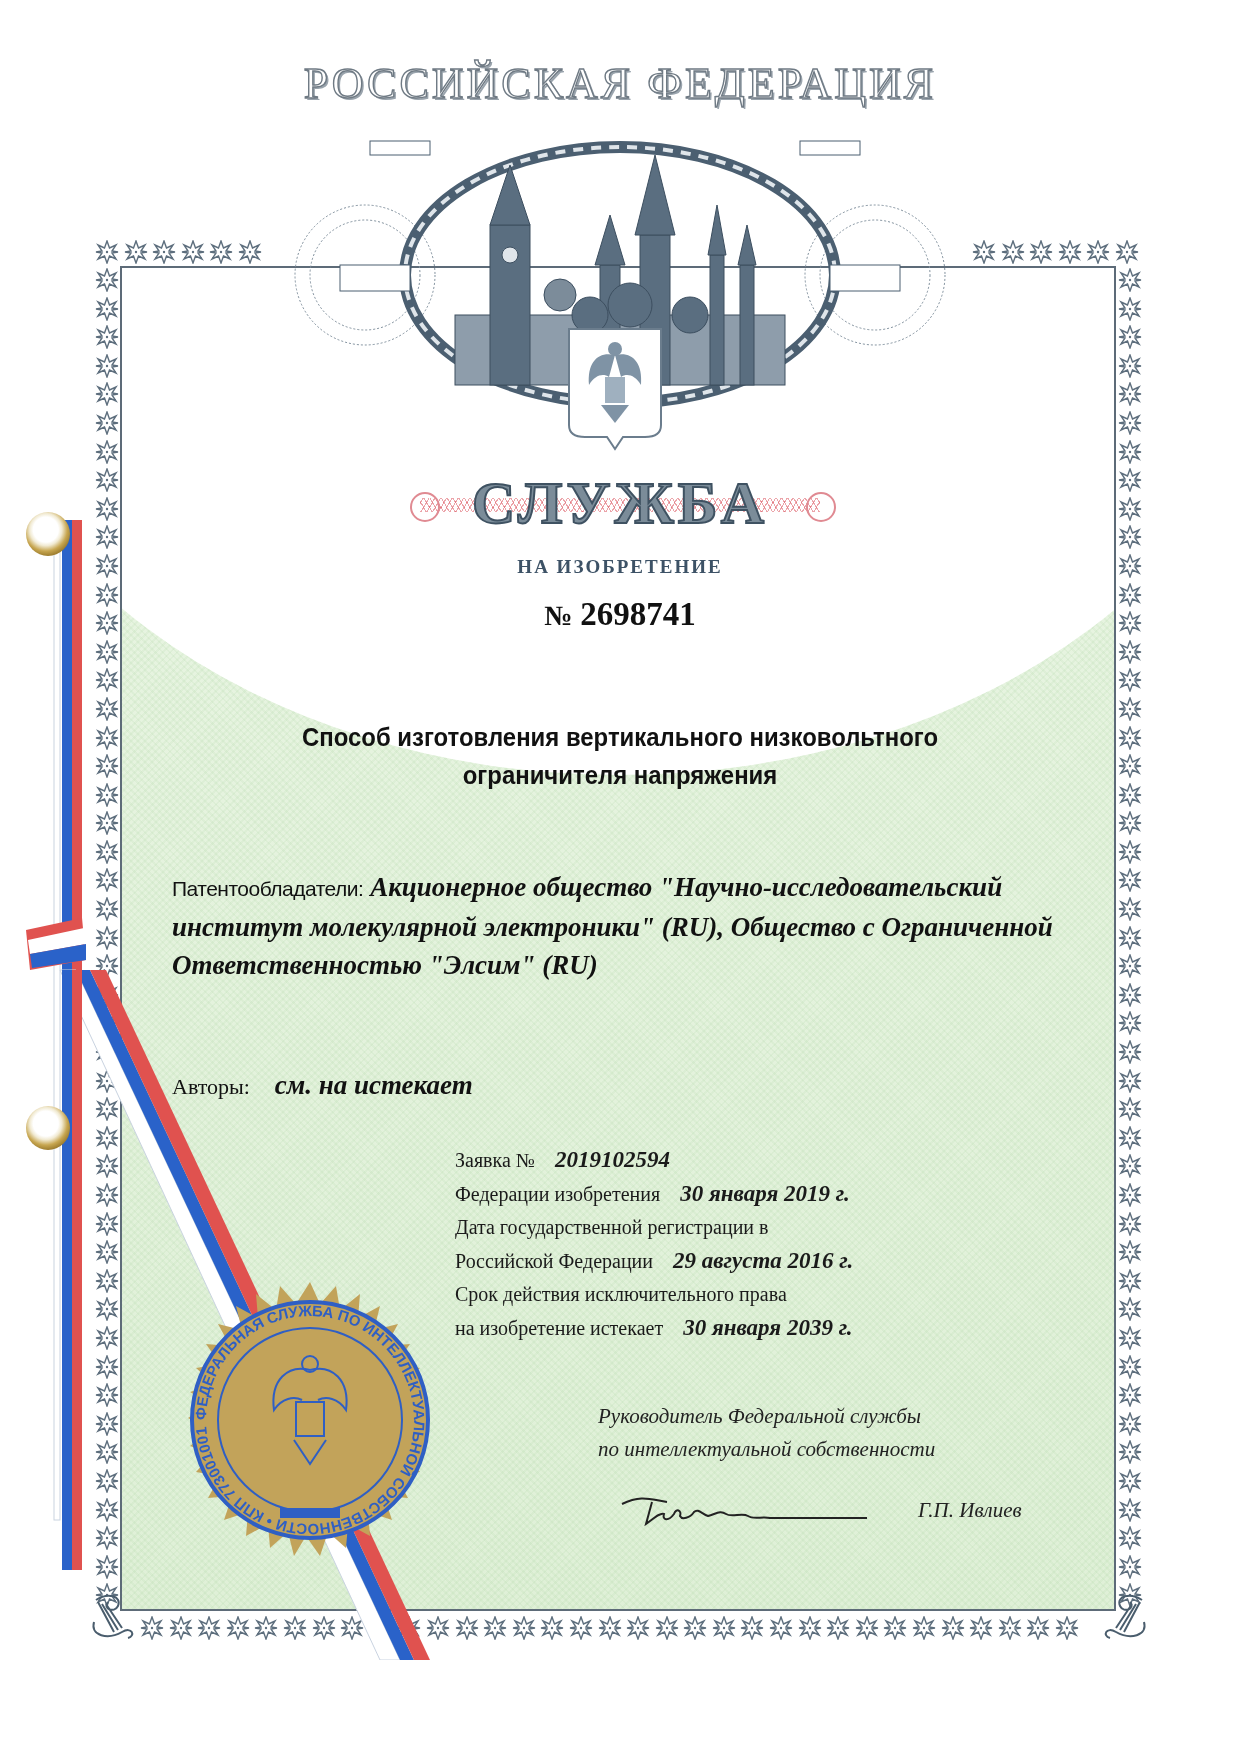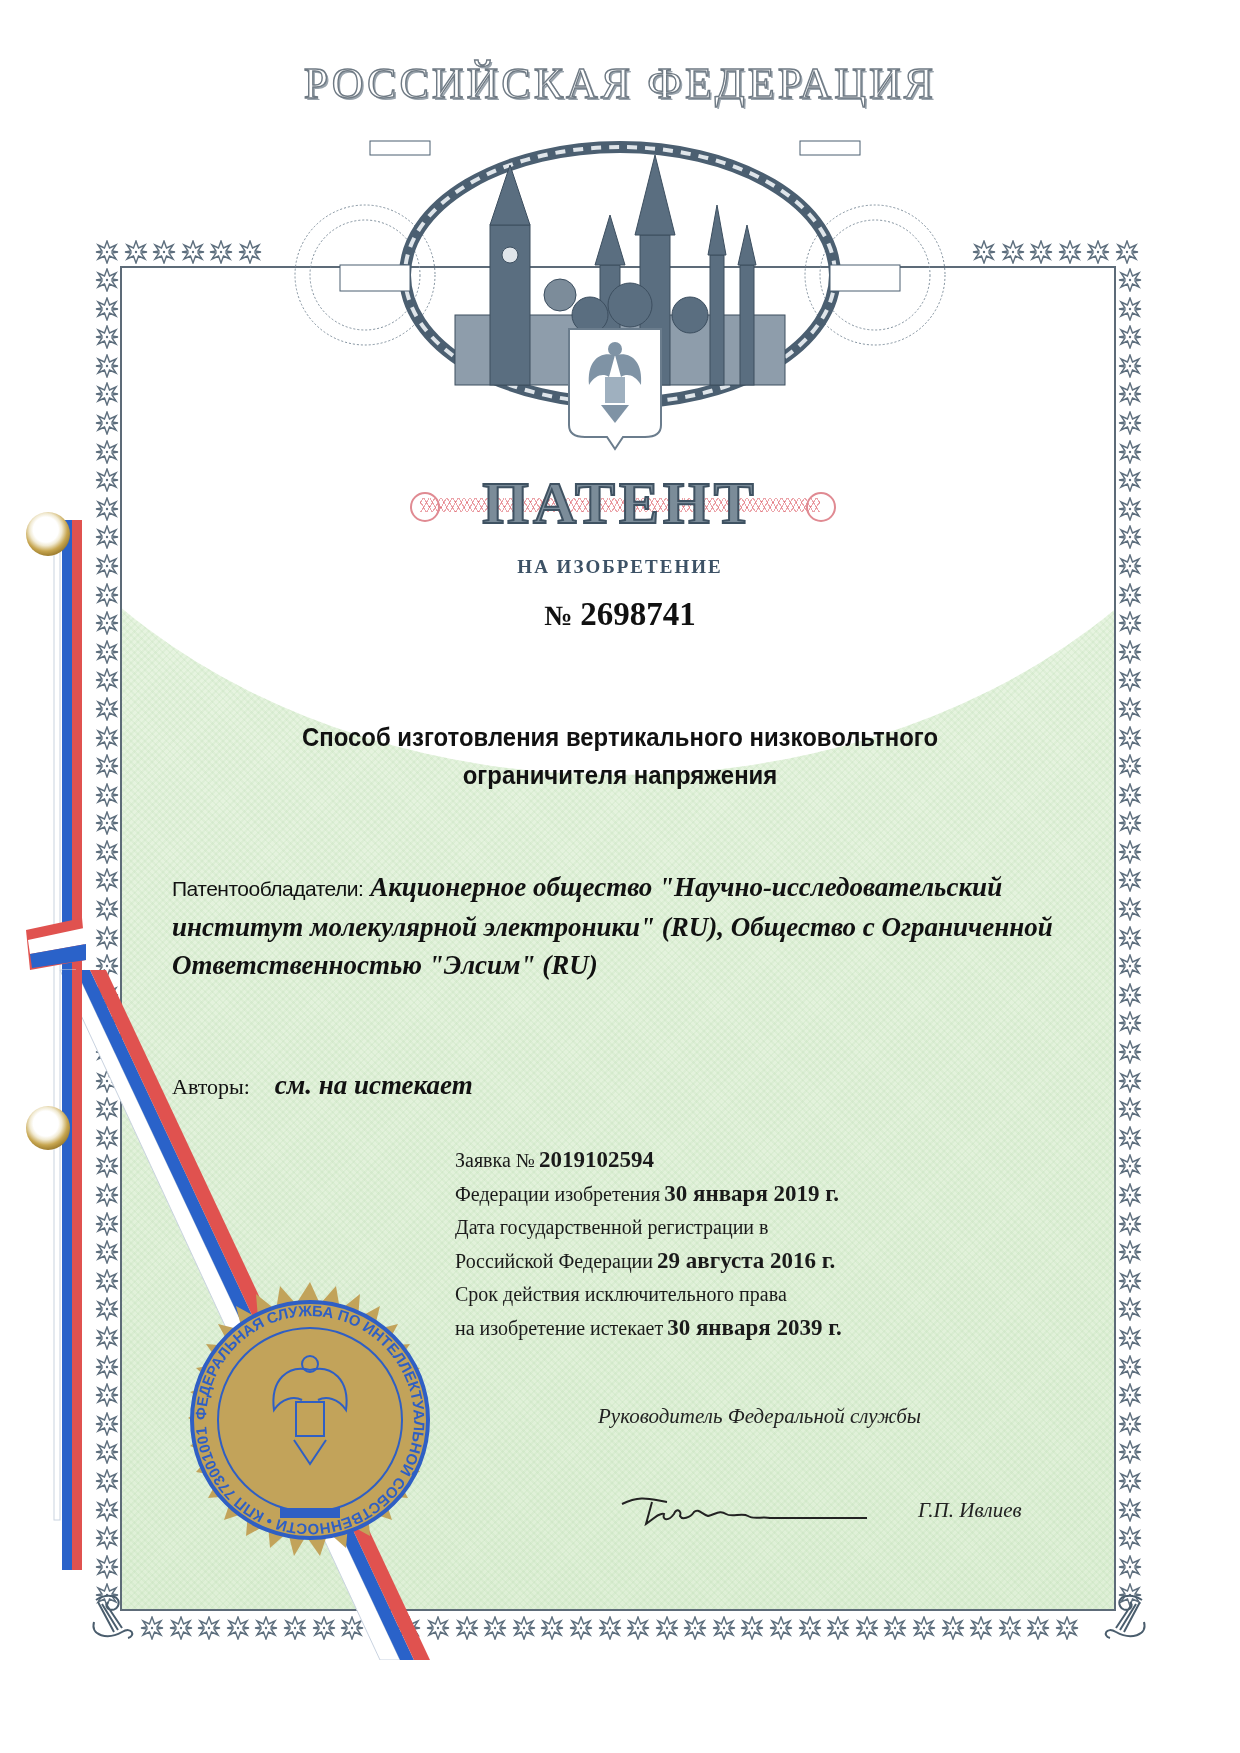--- a/index.html
+++ b/index.html
@@ -85,21 +85,21 @@
   .authors {
     position: absolute; left: 172px; top: 1070px; font-size: 27px; color: #111;
   }
   .authors .label { font-family: "Liberation Serif", serif; font-size: 22px; margin-right: 18px; }
   .authors .value { font-style: italic; font-weight: bold; }
 
   .reg-block {
     position: absolute; left: 455px; top: 1143px; width: 520px;
     font-size: 20px; line-height: 33px; color: #1a1a1a;
   }
-  .reg-block .val { font-weight: bold; font-size: 23px; margin-left: 4px; }
+  .reg-block .val { font-weight: bold; font-size: 23px; margin-left: 20px; font-style: italic; }
 
   .signature-block {
     position: absolute; left: 598px; top: 1400px; font-style: italic;
     font-size: 21px; line-height: 33px; color: #222;
   }
   .signer {
     position: absolute; left: 918px; top: 1498px; font-style: italic; font-size: 21px; color: #222;
   }
   .signature { position: absolute; left: 612px; top: 1490px; width: 270px; height: 40px; }
 
@@ -743,21 +743,21 @@
     <rect x="40" y="52" width="20" height="26" fill="#9fb0bf"></rect>
     <circle cx="50" cy="24" r="7"></circle>
     <path d="M36 80 L50 98 L64 80 Z"></path>
   </g>
 </svg>
 
 <div class="patent-band"></div>
 <div class="rosette" style="left:410px;"></div>
 <div class="rosette" style="left:806px;"></div>
 <div class="patent-heading">
-  <span class="patent-word">ПАТЕНТ</span>
+  <span class="patent-word">СЛУЖБА</span>
 </div>
 <div class="subtitle">НА ИЗОБРЕТЕНИЕ</div>
 <div class="number">
   <span class="sign">№</span><span>2698741</span>
 </div>
 
 <div class="invention-title">
   <div>Способ изготовления вертикального низковольтного</div>
   <div>ограничителя напряжения</div>
 </div>
@@ -784,20 +784,21 @@
     <span>Российской Федерации</span><span class="val">29 августа 2016 г.</span>
   </div>
   <div>Срок действия исключительного права</div>
   <div>
     <span>на изобретение истекает</span><span class="val">30 января 2039 г.</span>
   </div>
 </div>
 
 <div class="signature-block">
   <div>Руководитель Федеральной службы</div>
+  <div>по интеллектуальной собственности</div>
 </div>
 <svg class="signature" viewBox="0 0 270 40">
   <path d="M10 14 C30 4, 40 10, 55 12 M40 12 L34 34 C40 30, 48 22, 52 24 C50 30, 56 32, 62 24 C64 18, 70 20, 68 26 C70 30, 78 28, 82 22 C86 18, 90 24, 96 26 C104 24, 108 20, 114 24 C120 28, 130 22, 136 26 C142 30, 150 26, 158 28 L255 28" fill="none" stroke="#222" stroke-width="2"></path>
 </svg>
 <div class="signer">Г.П. Ивлиев</div>
 
 <svg class="ribbon" viewBox="0 0 420 1160">
 
   <rect x="34" y="20" width="6" height="1000" fill="#ffffff" stroke="#c9d3e0"></rect>
   <rect x="42" y="20" width="10" height="500" fill="#2a62c9"></rect>

